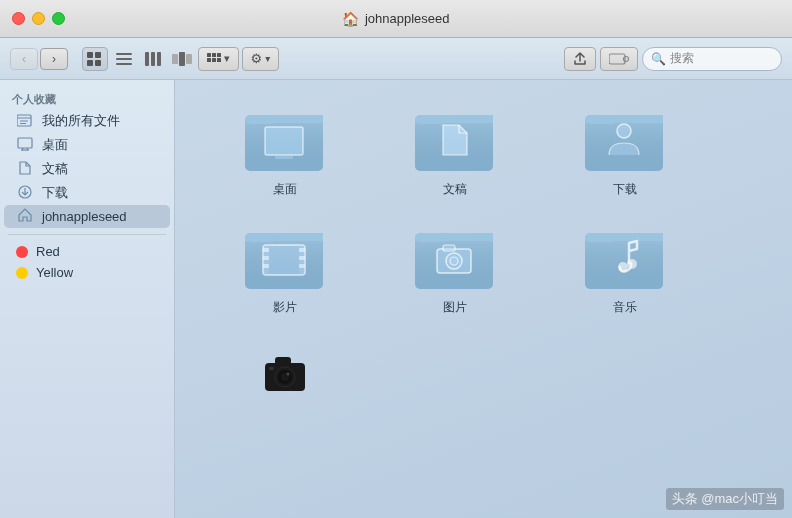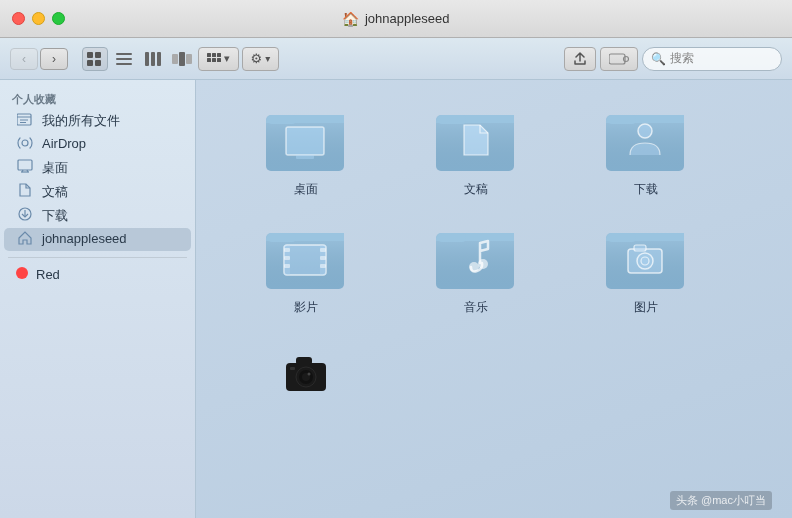--- a/index.html
+++ b/index.html
@@ -116,36 +116,37 @@
     }
 
     
     .main {
       display: flex;
       height: calc(518px - 38px - 42px);
     }
 
     
     .sidebar {
-      width: 196px;
+      width: 175px;
       background: linear-gradient(to bottom, #dce8f2, #ccd8e8);
       border-right: 1px solid #b0c4d4;
       overflow-y: auto;
       padding-top: 8px;
       flex-shrink: 0;
     }
     .sidebar-section-label {
       font-size: 11px;
       color: #6a7a88;
       font-weight: 600;
       padding: 4px 12px 2px;
       text-transform: none;
     }
     .sidebar-item {
       display: flex;
+      align-items: center;
       padding: 3px 12px;
       gap: 8px;
       font-size: 13px;
       color: #2a3a4a;
       cursor: pointer;
       border-radius: 5px;
       margin: 0 4px;
     }
     .sidebar-item.active { background: #b8c8d8; }
     .sidebar-icon {
@@ -204,22 +205,22 @@
     }
     .camera-icon-wrap {
       width: 90px; height: 75px;
       display: flex; align-items: center; justify-content: center;
     }
 
     
     .watermark {
       position: absolute;
       bottom: 8px;
-      right: 20px;
-      font-size: 11px;
+      right: 8px;
+      font-size: 13px;
       color: rgba(255,255,255,0.8);
       background: rgba(0,0,0,0.2);
       padding: 2px 6px;
       border-radius: 3px;
     }
   </style>
 </head>
 <body>
 
 <div class="title-bar">
@@ -317,30 +318,20 @@
             <line x1="0" y1="5" x2="14" y2="5" stroke="#6a8aaa" stroke-width="1"></line>
             <line x1="3" y1="8" x2="11" y2="8" stroke="#6a8aaa" stroke-width="1"></line>
             <line x1="3" y1="10.5" x2="9" y2="10.5" stroke="#6a8aaa" stroke-width="1"></line>
           </svg>
       </span>
       <span>我的所有文件</span>
     </div>
     <div class="sidebar-item">
       <span class="sidebar-icon">
         <svg width="16" height="14" viewBox="0 0 16 14">
-            <circle cx="8" cy="7" r="3" stroke="#6a8aaa" stroke-width="1.2" fill="none"></circle>
-            <path d="M3 12 Q1 10 1 7 Q1 4 3 2" stroke="#6a8aaa" stroke-width="1.2" fill="none" stroke-linecap="round"></path>
-            <path d="M13 12 Q15 10 15 7 Q15 4 13 2" stroke="#6a8aaa" stroke-width="1.2" fill="none" stroke-linecap="round"></path>
-          </svg>
-      </span>
-      <span>AirDrop</span>
-    </div>
-    <div class="sidebar-item">
-      <span class="sidebar-icon">
-        <svg width="16" height="14" viewBox="0 0 16 14">
             <rect x="1" y="1" width="14" height="10" rx="1" stroke="#6a8aaa" stroke-width="1.2" fill="none"></rect>
             <line x1="6" y1="11" x2="5" y2="13" stroke="#6a8aaa" stroke-width="1.2"></line>
             <line x1="10" y1="11" x2="11" y2="13" stroke="#6a8aaa" stroke-width="1.2"></line>
             <line x1="4" y1="13" x2="12" y2="13" stroke="#6a8aaa" stroke-width="1.2"></line>
           </svg>
       </span>
       <span>桌面</span>
     </div>
     <div class="sidebar-item">
       <span class="sidebar-icon">
@@ -368,20 +359,24 @@
           </svg>
       </span>
       <span>johnappleseed</span>
     </div>
 
     <div class="sidebar-divider"></div>
 
     <div class="sidebar-item">
       <div class="sidebar-tag-dot" style="background:#ff4444;"></div>
       <span>Red</span>
+    </div>
+    <div class="sidebar-item">
+      <div class="sidebar-tag-dot" style="background:#ffcc00;"></div>
+      <span>Yellow</span>
     </div>
   </div>
 
   <div class="content" style="position:relative;">
     <div class="folder-grid">
 
       <div class="folder-item">
         <div class="folder-icon-wrap">
           <svg width="80" height="66" viewBox="0 0 80 66">
             <rect x="0" y="10" width="78" height="56" rx="5" fill="#8ab8d8"></rect>
@@ -469,61 +464,61 @@
               </defs>
           </svg>
         </div>
         <span class="folder-label">影片</span>
       </div>
 
       <div class="folder-item">
         <div class="folder-icon-wrap">
           <svg width="80" height="66" viewBox="0 0 80 66">
             <rect x="0" y="10" width="78" height="56" rx="5" fill="#8ab8d8"></rect>
-            <rect x="0" y="10" width="78" height="56" rx="5" fill="url(#fd5)"></rect>
-            <path d="M0 18 Q0 10 8 10 L78 10 L78 18 Z" fill="#9ac4e0"></path>
-            <rect x="2" y="10" width="28" height="9" rx="4" fill="#9ac4e0"></rect>
-
-            <path d="M44 20 L44 40 M35 44 Q35 50 41 48 Q47 46 46 40 L44 40 M44 20 L52 18 L52 26 L44 28" fill="none" stroke="rgba(255,255,255,0.75)" stroke-width="2.5" stroke-linecap="round" stroke-linejoin="round"></path>
-            <circle cx="38" cy="44" r="5" fill="rgba(255,255,255,0.6)"></circle>
-            <circle cx="47" cy="41" r="5" fill="rgba(255,255,255,0.6)"></circle>
-            <defs>
-                <linearGradient id="fd5" x1="0" y1="0" x2="0" y2="1">
-                  <stop offset="0" stop-color="rgba(255,255,255,0.15)"></stop>
-                  <stop offset="1" stop-color="rgba(0,0,0,0.05)"></stop>
-                </linearGradient>
-              </defs>
-          </svg>
-        </div>
-        <span class="folder-label">音乐</span>
-      </div>
-
-      <div class="folder-item">
-        <div class="folder-icon-wrap">
-          <svg width="80" height="66" viewBox="0 0 80 66">
-            <rect x="0" y="10" width="78" height="56" rx="5" fill="#8ab8d8"></rect>
             <rect x="0" y="10" width="78" height="56" rx="5" fill="url(#fd6)"></rect>
             <path d="M0 18 Q0 10 8 10 L78 10 L78 18 Z" fill="#9ac4e0"></path>
             <rect x="2" y="10" width="28" height="9" rx="4" fill="#9ac4e0"></rect>
 
             <rect x="22" y="26" width="34" height="24" rx="3" fill="rgba(180,215,245,0.45)" stroke="rgba(255,255,255,0.7)" stroke-width="1.5"></rect>
             <rect x="28" y="22" width="12" height="6" rx="2" fill="rgba(180,215,245,0.45)" stroke="rgba(255,255,255,0.7)" stroke-width="1.2"></rect>
             <circle cx="39" cy="38" r="8" fill="rgba(180,215,245,0.3)" stroke="rgba(255,255,255,0.7)" stroke-width="1.5"></circle>
             <circle cx="39" cy="38" r="4" fill="rgba(180,215,245,0.3)" stroke="rgba(255,255,255,0.7)" stroke-width="1.2"></circle>
             <defs>
                 <linearGradient id="fd6" x1="0" y1="0" x2="0" y2="1">
                   <stop offset="0" stop-color="rgba(255,255,255,0.15)"></stop>
                   <stop offset="1" stop-color="rgba(0,0,0,0.05)"></stop>
                 </linearGradient>
               </defs>
           </svg>
         </div>
         <span class="folder-label">图片</span>
       </div>
 
+      <div class="folder-item">
+        <div class="folder-icon-wrap">
+          <svg width="80" height="66" viewBox="0 0 80 66">
+            <rect x="0" y="10" width="78" height="56" rx="5" fill="#8ab8d8"></rect>
+            <rect x="0" y="10" width="78" height="56" rx="5" fill="url(#fd5)"></rect>
+            <path d="M0 18 Q0 10 8 10 L78 10 L78 18 Z" fill="#9ac4e0"></path>
+            <rect x="2" y="10" width="28" height="9" rx="4" fill="#9ac4e0"></rect>
+
+            <path d="M44 20 L44 40 M35 44 Q35 50 41 48 Q47 46 46 40 L44 40 M44 20 L52 18 L52 26 L44 28" fill="none" stroke="rgba(255,255,255,0.75)" stroke-width="2.5" stroke-linecap="round" stroke-linejoin="round"></path>
+            <circle cx="38" cy="44" r="5" fill="rgba(255,255,255,0.6)"></circle>
+            <circle cx="47" cy="41" r="5" fill="rgba(255,255,255,0.6)"></circle>
+            <defs>
+                <linearGradient id="fd5" x1="0" y1="0" x2="0" y2="1">
+                  <stop offset="0" stop-color="rgba(255,255,255,0.15)"></stop>
+                  <stop offset="1" stop-color="rgba(0,0,0,0.05)"></stop>
+                </linearGradient>
+              </defs>
+          </svg>
+        </div>
+        <span class="folder-label">音乐</span>
+      </div>
+
 
       <div class="standalone-icon" style="justify-content:center;">
         <div class="camera-icon-wrap">
           <svg width="44" height="38" viewBox="0 0 44 38">
             <rect x="2" y="8" width="40" height="28" rx="4" fill="#1a1a1a"></rect>
             <rect x="12" y="2" width="16" height="8" rx="3" fill="#1a1a1a"></rect>
             <circle cx="22" cy="22" r="10" fill="#1a1a1a" stroke="#2a2a2a" stroke-width="1"></circle>
             <circle cx="22" cy="22" r="7" fill="#111"></circle>
             <circle cx="22" cy="22" r="4" fill="#1a1a1a"></circle>
             <circle cx="25" cy="19" r="1.5" fill="#444"></circle>

